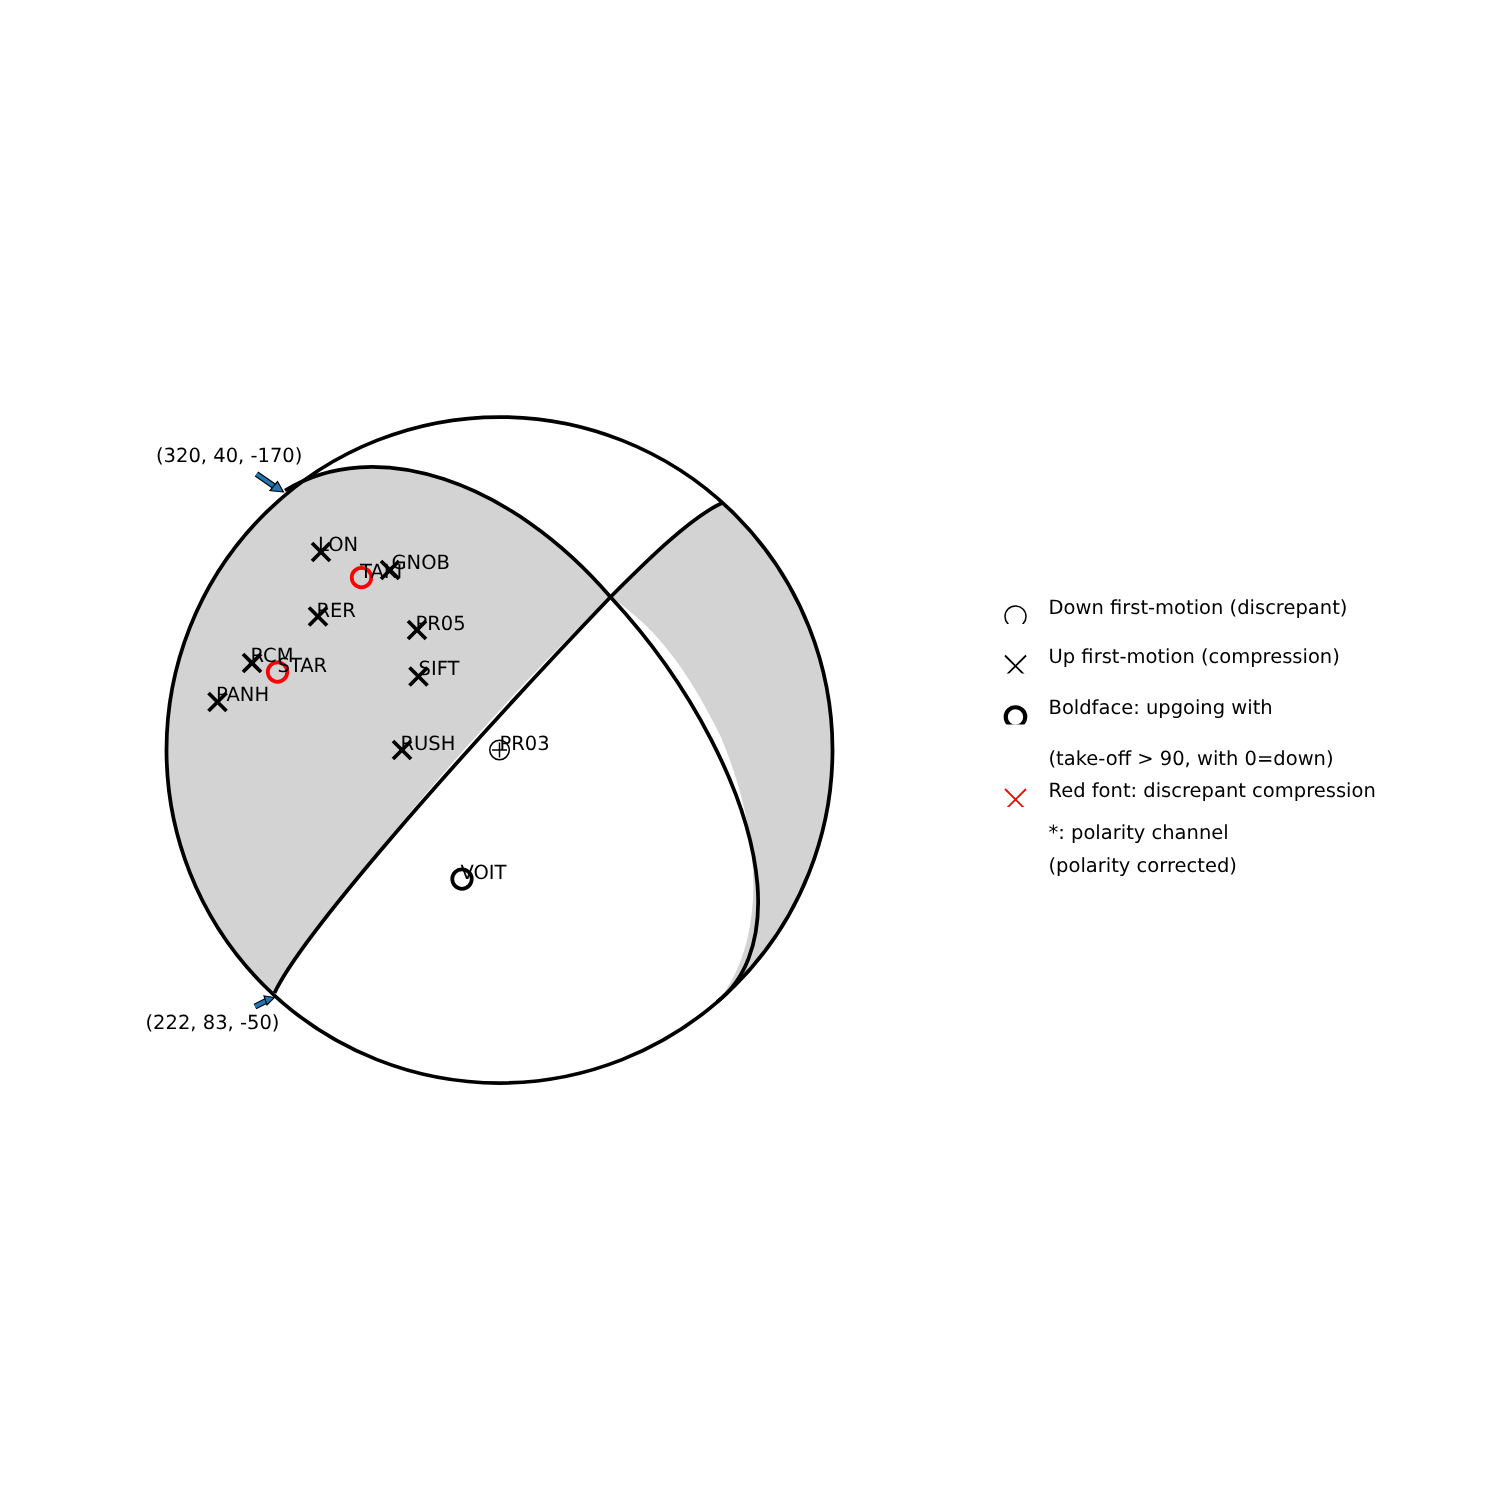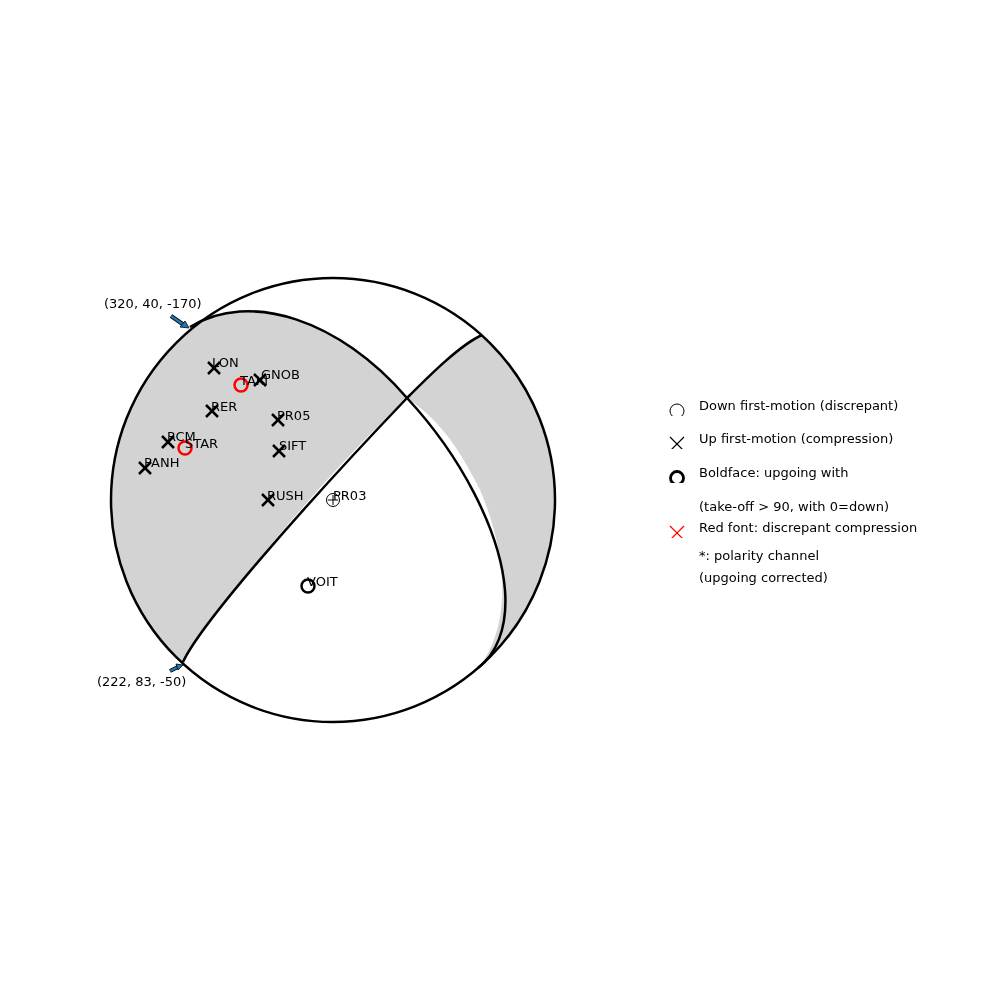--- a/index.html
+++ b/index.html
@@ -132,15 +132,15 @@
   </div>
   <div class="leg-row" style="top:122px;">
     <svg class="leg-sym" viewBox="0 0 24 18">
         <line x1="5" y1="6" x2="19" y2="20" stroke="#ff0000" stroke-width="1.2"></line>
         <line x1="19" y1="6" x2="5" y2="20" stroke="#ff0000" stroke-width="1.2"></line>
       </svg>
     <span class="leg-text">Red font: discrepant compression</span>
   </div>
   <div class="leg-row" style="top:150px;">
     <span class="leg-text">*: polarity channel</span>
-    <span class="leg-text" style="top:22px;">(upgoing corrected)</span>
+    <span class="leg-text" style="top:22px;">(polarity corrected)</span>
   </div>
 </div>
 
 </body></html>

